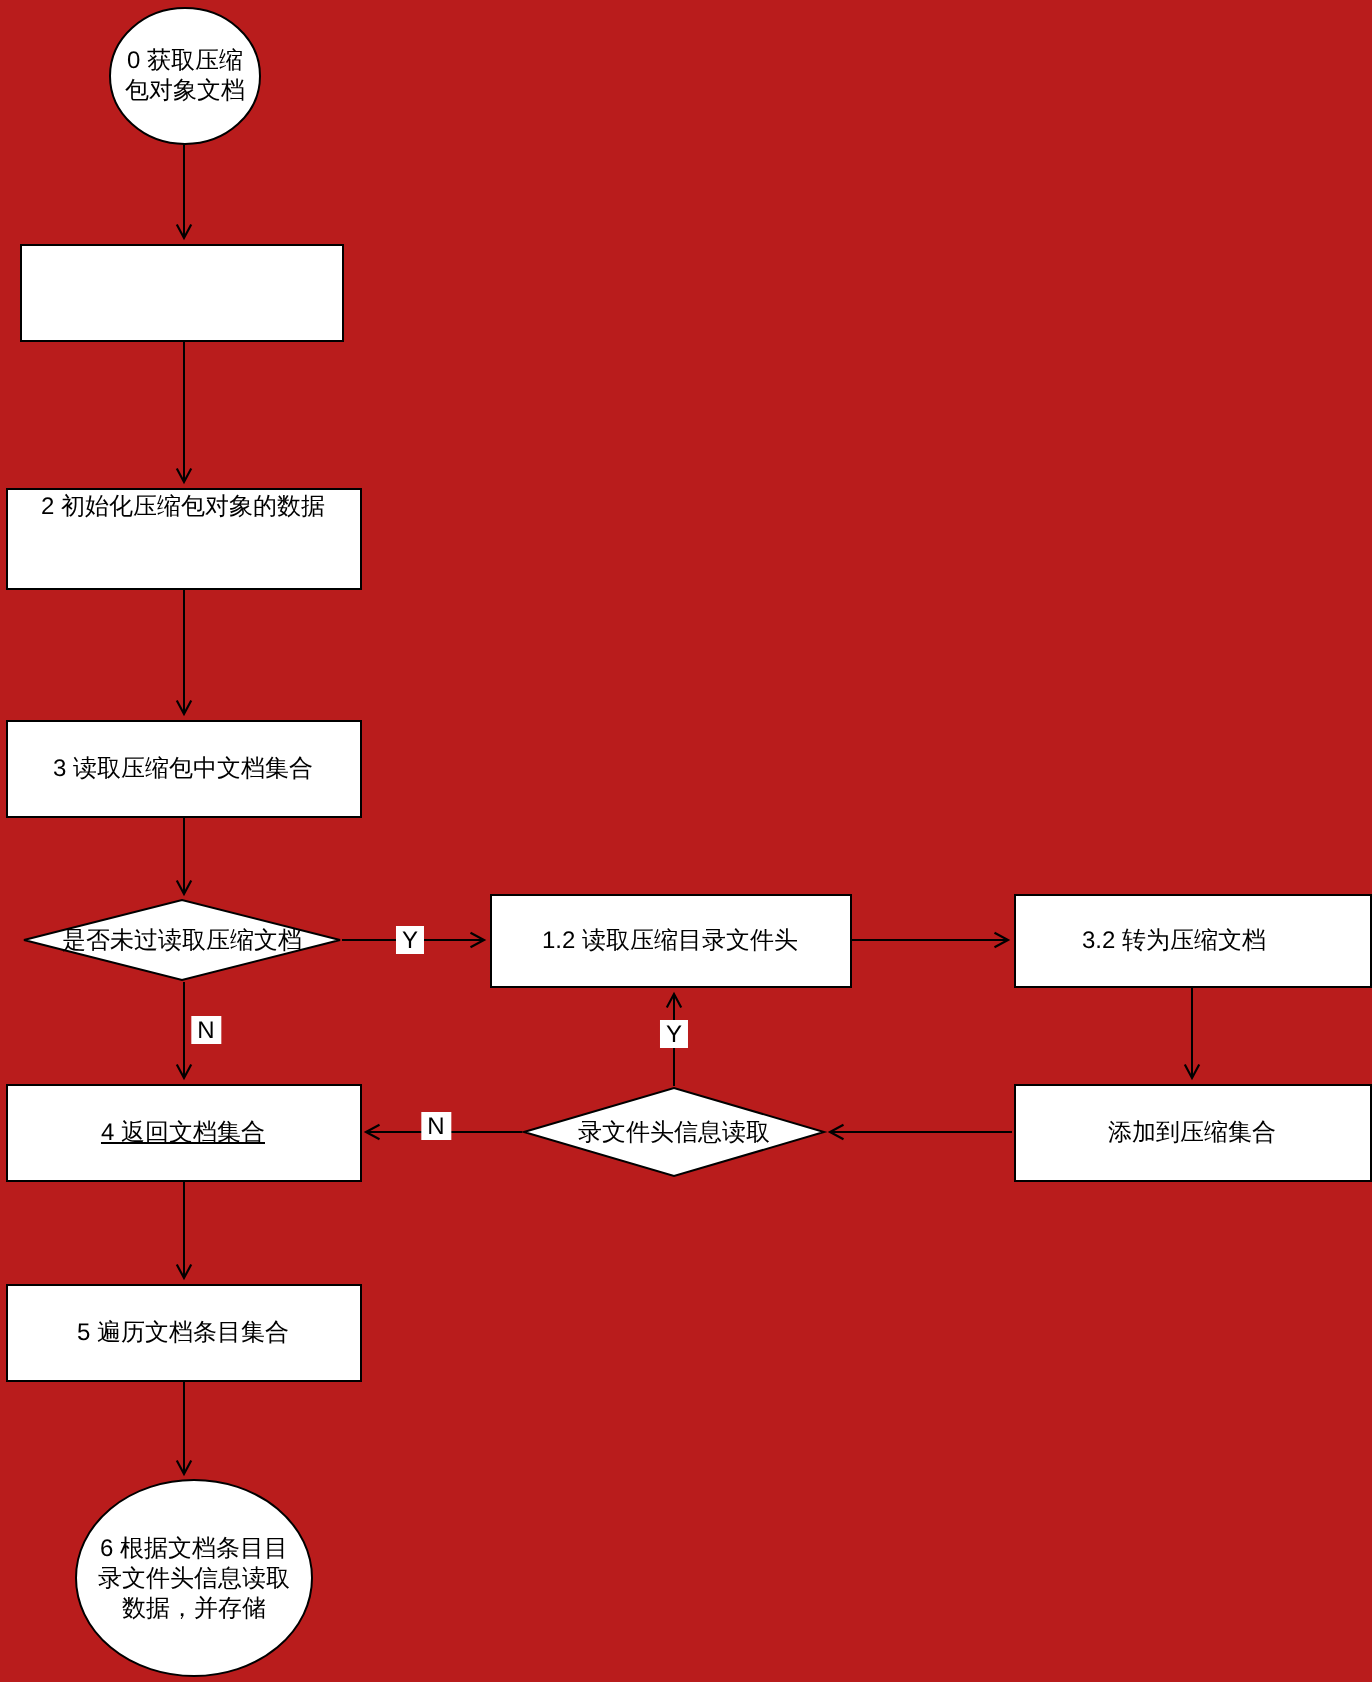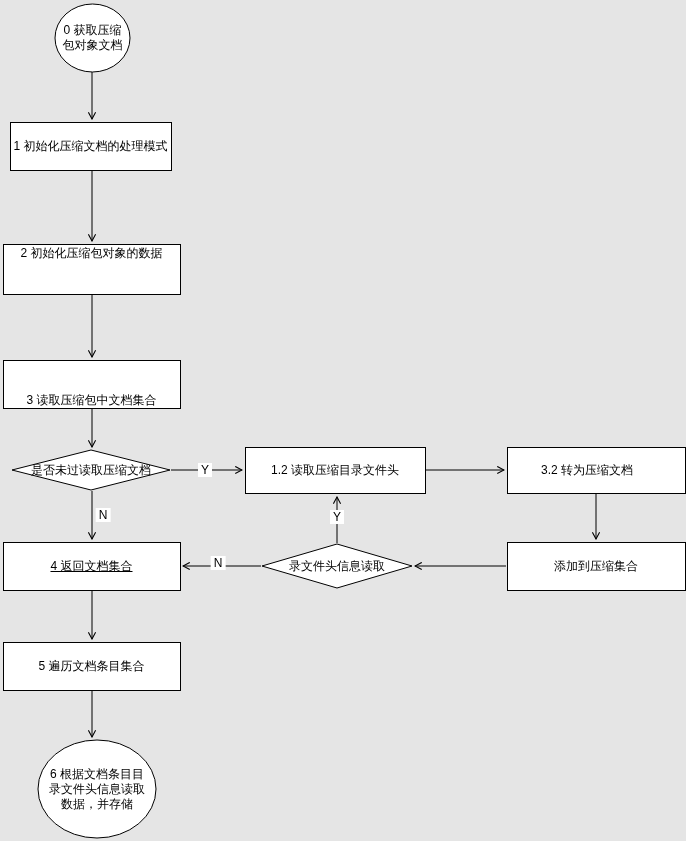--- a/index.html
+++ b/index.html
@@ -4,21 +4,21 @@
 <style>
   html, body {
     margin: 0;
     padding: 0;
     background: #ffffff;
   }
   #canvas {
     position: relative;
     width: 686px;
     height: 841px;
-    background: #e5e5e5;
+    background: #b91c1c;
     font-family: "Liberation Sans", "DejaVu Sans", sans-serif;
     color: #000000;
     overflow: hidden;
   }
   #shapes {
     position: absolute;
     left: 0;
     top: 0;
     width: 686px;
     height: 841px;
@@ -95,25 +95,24 @@
       <polygon class="shape" points="262,566 337,544 412,566 337,588"></polygon>
       <rect class="shape" x="3.5" y="542.5" width="177" height="48"></rect>
       <rect class="shape" x="3.5" y="642.5" width="177" height="48"></rect>
       <ellipse class="shape" cx="97" cy="789" rx="59" ry="49"></ellipse>
     </g>
   </svg>
 
   <div class="node-label" style="left:55px; top:4px; width:75px; height:68px;">0 获取压缩
 包对象文档</div>
 
-  <div class="node-label" style="left:10px; top:122px; width:161px; height:48px;">1 初始化压缩文档的处理模式</div>
 
   <div class="node-label" style="left:3px; top:228px; width:177px; height:50px;">2 初始化压缩包对象的数据</div>
 
-  <div class="node-label" style="left:3px; top:376px; width:177px; height:48px;">3 读取压缩包中文档集合</div>
+  <div class="node-label" style="left:3px; top:360px; width:177px; height:48px;">3 读取压缩包中文档集合</div>
 
   <div class="node-label" style="left:12px; top:450px; width:158px; height:40px;">是否未过读取压缩文档</div>
 
   <div class="node-label" style="left:245px; top:447px; width:180px; height:46px;">1.2 读取压缩目录文件头</div>
 
   <div class="node-label" style="left:507px; top:447px; width:160px; height:46px;">3.2 转为压缩文档</div>
 
   <div class="node-label" style="left:507px; top:542px; width:178px; height:48px;">添加到压缩集合</div>
 
   <div class="node-label" style="left:262px; top:544px; width:150px; height:44px;">录文件头信息读取</div>

